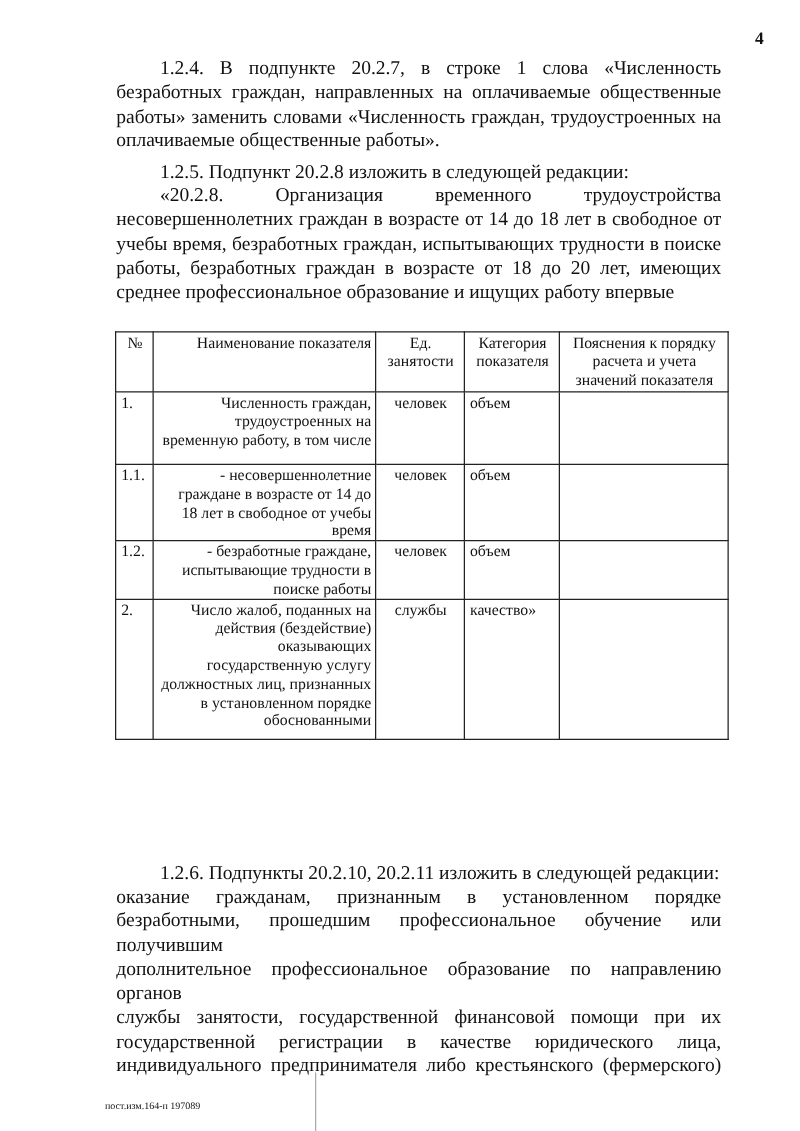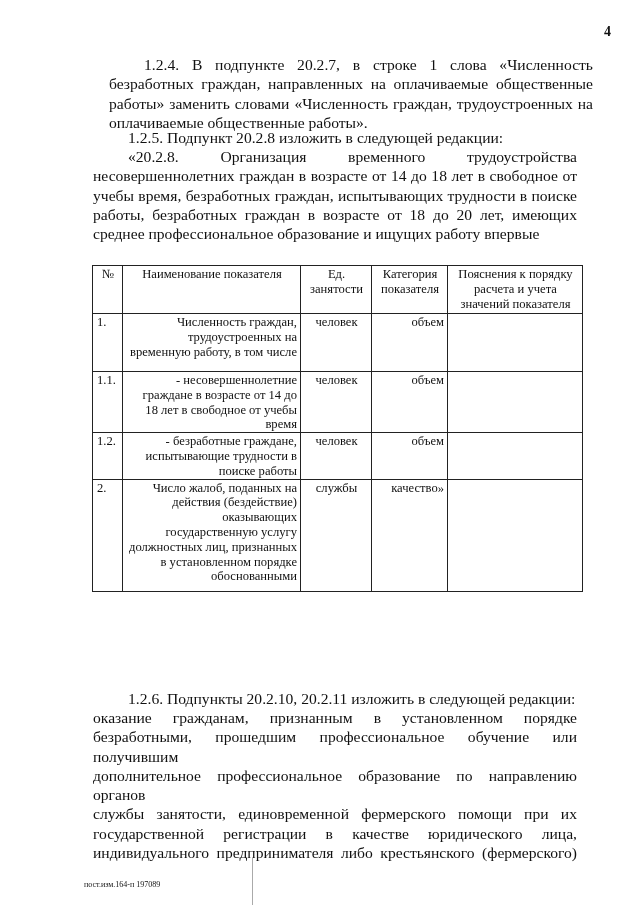--- a/index.html
+++ b/index.html
@@ -10,31 +10,31 @@
   .line { display: block; white-space: nowrap; }
   .line.j { text-align: justify; text-align-last: justify; white-space: normal; }
   .indent { text-indent: 35px; }
   table.ind { position: absolute; left: 92px; top: 265px; border-collapse: collapse;
               font-size: 12.6px; line-height: 14.8px; }
   table.ind td, table.ind th { border: 1.3px solid #222; vertical-align: top; padding: 1px 3px 0 4px; font-weight: normal; }
   table.ind th { text-align: center; }
   .c-num { width: 22px; }
   .c-name { width: 170px; text-align: right; }
   .c-unit { width: 63px; text-align: center; }
-  .c-cat { width: 68px; text-align: right; }
+  .c-cat { width: 68px; text-align: left; }
   .c-note { width: 127px; }
   .footer { position: absolute; left: 84px; top: 880px; font-size: 8px; font-family: "Liberation Serif", serif; }
   .vline { position: absolute; left: 252px; top: 858px; width: 1px; height: 47px; background: #aaa; }
 </style>
 </head>
 <body>
 
 <div class="page-mark">4</div>
 
-<div class="para" style="top:55px;margin-left:16px;">
+<div class="para" style="top:45px;">
   <span class="line j indent">1.2.4. В подпункте 20.2.7, в строке 1 слова «Численность</span>
   <span class="line j">безработных граждан, направленных на оплачиваемые общественные</span>
   <span class="line j">работы» заменить словами «Численность граждан, трудоустроенных на</span>
   <span class="line">оплачиваемые общественные работы».</span>
 </div>
 
 <div class="para" style="top:128px;">
   <span class="line indent">1.2.5. Подпункт 20.2.8 изложить в следующей редакции:</span>
 </div>
 
@@ -43,21 +43,21 @@
   <span class="line j">несовершеннолетних граждан в возрасте от 14 до 18 лет в свободное от</span>
   <span class="line j">учебы время, безработных граждан, испытывающих трудности в поиске</span>
   <span class="line j">работы, безработных граждан в возрасте от 18 до 20 лет, имеющих</span>
   <span class="line">среднее профессиональное образование и ищущих работу впервые</span>
 </div>
 
 <table class="ind">
   <thead>
     <tr style="height:48px;">
       <th class="c-num">№</th>
-      <th class="c-name" style="text-align:center;">Наименование показателя</th>
+      <th class="c-name" style="text-align:right;">Наименование показателя</th>
       <th class="c-unit">Ед. занятости</th>
       <th class="c-cat">Категория показателя</th>
       <th class="c-note">Пояснения к порядку расчета и учета значений показателя</th>
     </tr>
   </thead>
   <tbody>
     <tr style="height:58px;">
       <td class="c-num">1.</td>
       <td class="c-name">Численность граждан, трудоустроенных на временную работу, в том числе</td>
       <td class="c-unit">человек</td>
@@ -89,19 +89,19 @@
 </table>
 
 <div class="para" style="top:689px;">
   <span class="line indent">1.2.6. Подпункты 20.2.10, 20.2.11 изложить в следующей редакции:</span>
 </div>
 
 <div class="para" style="top:708px;">
   <span class="line j">оказание гражданам, признанным в установленном порядке</span>
   <span class="line j">безработными, прошедшим профессиональное обучение или получившим</span>
   <span class="line j">дополнительное профессиональное образование по направлению органов</span>
-  <span class="line j">службы занятости, единовременной фермерского помощи при их</span>
+  <span class="line j">службы занятости, государственной финансовой помощи при их</span>
   <span class="line j">государственной регистрации в качестве юридического лица,</span>
   <span class="line j">индивидуального предпринимателя либо крестьянского (фермерского)</span>
 </div>
 
 <div class="vline"></div>
 <div class="footer">пост.изм.164-п 197089</div>
 
 </body></html>

